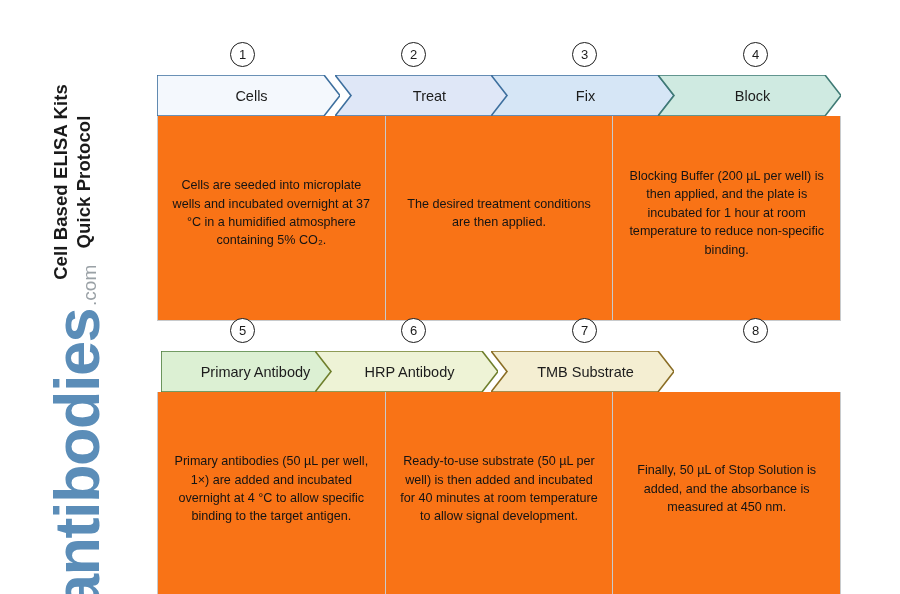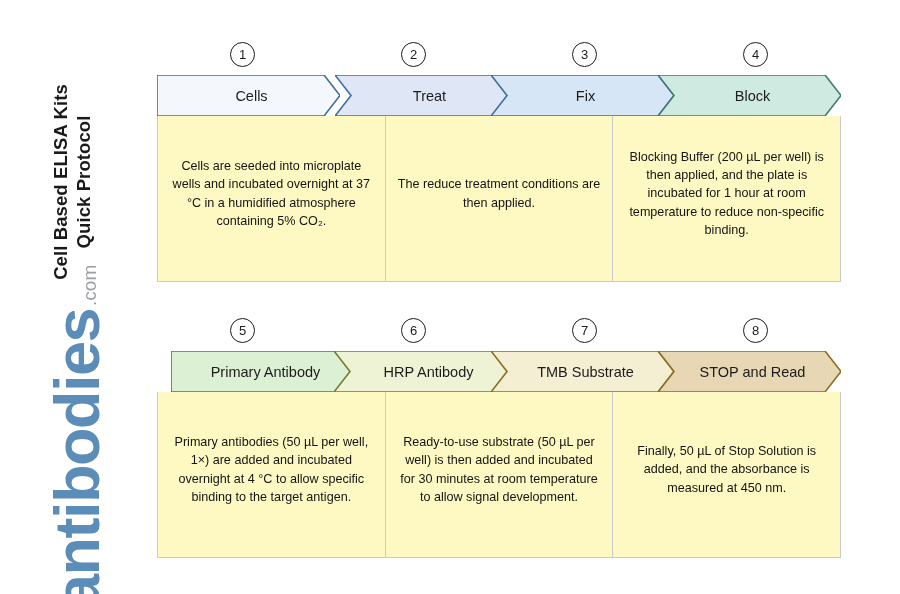--- a/index.html
+++ b/index.html
@@ -123,25 +123,25 @@
   .chev .shape {
     position: absolute;
     inset: 0;
     z-index: 1;
   }
 
   
   .bodies {
     position: relative;
     width: 684px;
-    height: 166px;
+    height: 205px;
     display: flex;
     border: 1px solid #c8cacc;
     border-top: none;
-    background: #fef9c3;
+    background: #f97316;
   }
   .body-cell {
     flex: 1 1 0;
     border-right: 1px solid #c8cacc;
     display: flex;
     align-items: center;
     justify-content: center;
     padding: 8px 11px 18px 11px;
   }
   .body-cell:last-child { border-right: none; justify-content: flex-end; }
@@ -206,21 +206,21 @@
             <path d="M0,0 L167,0 L183,20.5 L167,41 L0,41 L16,20.5 Z" fill="#cfeae1" stroke="#3f7a74" stroke-width="1.6" vector-effect="non-scaling-stroke"></path>
           </svg>
           <span>Block</span>
         </div>
       </div>
     <div class="bodies">
         <div class="body-cell">
           <div class="body-text">Cells are seeded into microplate wells and incubated overnight at 37 °C in a humidified atmosphere containing 5% CO₂.</div>
         </div>
         <div class="body-cell">
-          <div class="body-text">The reduce treatment conditions are then applied.</div>
+          <div class="body-text">The desired treatment conditions are then applied.</div>
         </div>
         <div class="body-cell">
           <div class="body-text">Blocking Buffer (200 µL per well) is then applied, and the plate is incubated for 1 hour at room temperature to reduce non-specific binding.</div>
         </div>
       </div>
   </div>
 
   <div class="row" id="row2">
     <div class="numbers">
         <div class="num-cell">
@@ -230,51 +230,45 @@
           <div class="num-circle">6</div>
         </div>
         <div class="num-cell">
           <div class="num-circle">7</div>
         </div>
         <div class="num-cell">
           <div class="num-circle">8</div>
         </div>
       </div>
     <div class="chev-band">
-        <div class="chev" style="left: 14px; width: 183px;">
+        <div class="chev" style="left: 4px; width: 183px;">
           <svg class="shape" viewBox="0 0 183 41" preserveAspectRatio="none" width="183" height="41">
             <path d="M0,0 L167,0 L183,20.5 L167,41 L0,41 Z" fill="#dcf0d3" stroke="#4f7f3f" stroke-width="1.6" vector-effect="non-scaling-stroke"></path>
           </svg>
           <span>Primary Antibody</span>
         </div>
-        <div class="chev" style="left: 177px; width: 183px;">
+        <div class="chev" style="left: 158px; width: 183px;">
           <svg class="shape" viewBox="0 0 183 41" preserveAspectRatio="none" width="183" height="41">
             <path d="M0,0 L167,0 L183,20.5 L167,41 L0,41 L16,20.5 Z" fill="#eef3d6" stroke="#6f7f2c" stroke-width="1.6" vector-effect="non-scaling-stroke"></path>
           </svg>
           <span>HRP Antibody</span>
         </div>
         <div class="chev" style="left: 334px; width: 183px;">
           <svg class="shape" viewBox="0 0 183 41" preserveAspectRatio="none" width="183" height="41">
             <path d="M0,0 L167,0 L183,20.5 L167,41 L0,41 L16,20.5 Z" fill="#f4eed2" stroke="#8a6d25" stroke-width="1.6" vector-effect="non-scaling-stroke"></path>
           </svg>
           <span>TMB Substrate</span>
         </div>
-        <div class="chev" style="left: 501px; width: 183px;">
-          <svg class="shape" viewBox="0 0 183 41" preserveAspectRatio="none" width="183" height="41">
-            <path d="M0,0 L167,0 L183,20.5 L167,41 L0,41 L16,20.5 Z" fill="#e8d7b4" stroke="#8a6d25" stroke-width="1.6" vector-effect="non-scaling-stroke"></path>
-          </svg>
-          <span>STOP and Read</span>
-        </div>
       </div>
     <div class="bodies">
         <div class="body-cell">
           <div class="body-text">Primary antibodies (50 µL per well, 1×) are added and incubated overnight at 4 °C to allow specific binding to the target antigen.</div>
         </div>
         <div class="body-cell">
-          <div class="body-text">Ready-to-use substrate (50 µL per well) is then added and incubated for 30 minutes at room temperature to allow signal development.</div>
+          <div class="body-text">Ready-to-use substrate (50 µL per well) is then added and incubated for 40 minutes at room temperature to allow signal development.</div>
         </div>
         <div class="body-cell">
           <div class="body-text">Finally, 50 µL of Stop Solution is added, and the absorbance is measured at 450 nm.</div>
         </div>
       </div>
   </div>
 
 </div>
 
 </body></html>

